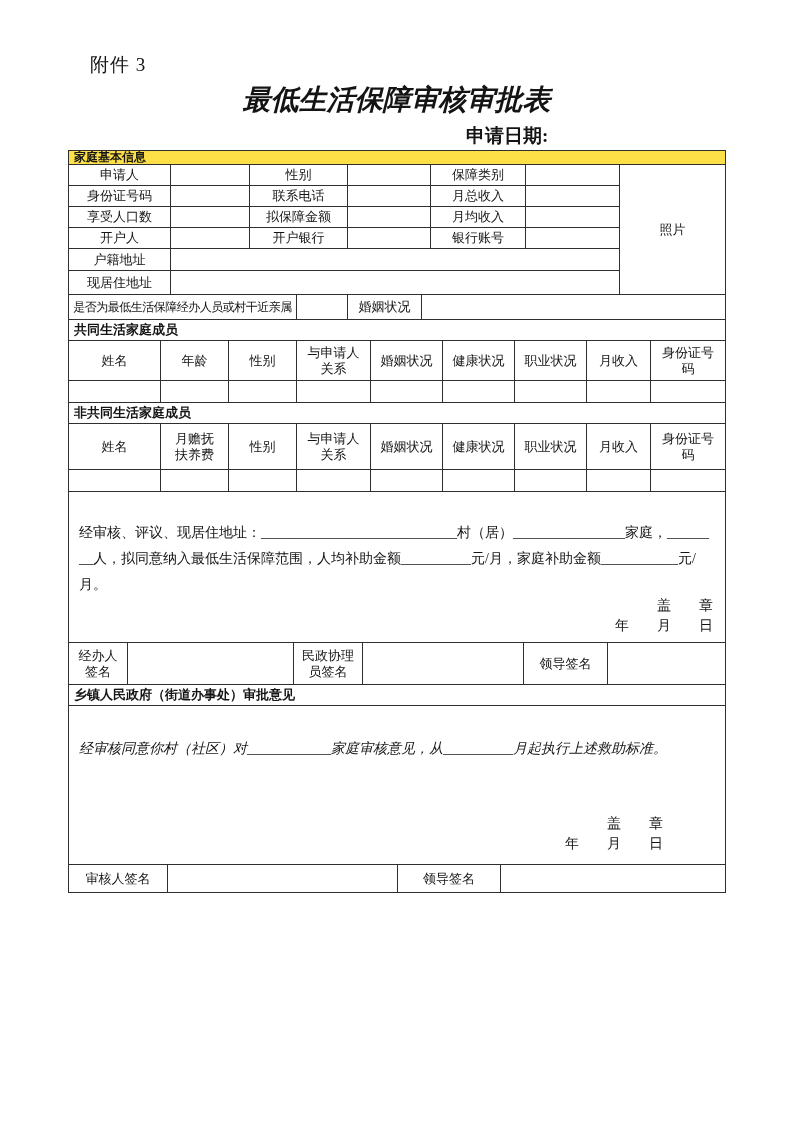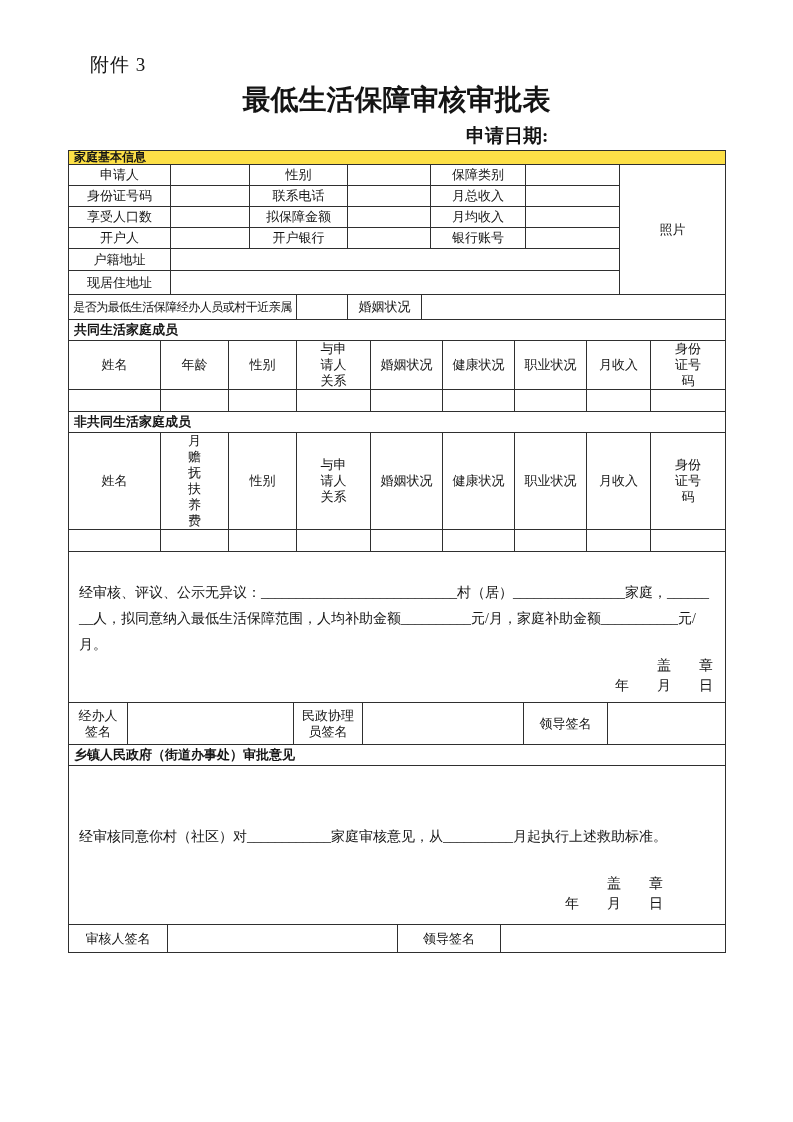--- a/index.html
+++ b/index.html
@@ -11,20 +11,21 @@
   }
   .content { margin-left:68px; width:657px; }
   .attachment {
     padding-top:52px; margin-left:22px;
     font-size:19px; letter-spacing:1px;
   }
   .title {
     margin:5px 0 0 0; text-align:center;
     font-size:28px; font-weight:bold; line-height:34px;
     font-family:"Liberation Sans","DejaVu Sans",sans-serif;
+    font-style:italic;
   }
   .date-line {
     margin:7px 0 3px 398px;
     font-size:19px; font-weight:bold; line-height:24px;
   }
   table {
     border-collapse:collapse; table-layout:fixed;
     width:657px; margin-top:-1px;
   }
   td {
@@ -36,31 +37,31 @@
   tr.band td {
     text-align:left; font-weight:bold; padding-left:5px;
     height:20px; font-size:13px;
     font-family:"Liberation Sans","DejaVu Sans",sans-serif;
   }
   tr.band.gray td { background:#fde047; height:13px; font-size:12px; line-height:13px; }
   tr.h21 { height:21px;margin-top:32px; } tr.h22 { height:22px; } tr.h24 { height:24px;padding-left:32px; }
   tr.h25 { height:25px; } tr.h28 { height:28px; } tr.h40 { height:40px; }
   tr.h42 { height:42px; } tr.h46 { height:46px; }
   td.qsmall { font-size:12px; letter-spacing:-0.5px; white-space:nowrap; }
-  td.wrapnarrow { padding:0 22px; }
+  td.wrapnarrow { padding:0 9px; }
   td.bigcell {
     height:150px; vertical-align:top; text-align:left;
     position:relative; padding:0;
   }
   td.bigcell2 { height:158px; }
   .statement {
     margin:28px 10px 0 10px;
     font-size:14px; line-height:26px; text-align:left;
   }
-  .statement.late { margin-top:58px; }
+  .statement.late { margin-top:30px;font-style:italic; }
   .stamp {
     position:absolute; right:12px; bottom:6px;
     text-align:right; font-size:14px; line-height:20px;
   }
   .stamp.inset { right:62px; bottom:10px; }
   .footer {
     margin:24px 0 0 35px; font-size:16px; letter-spacing:1px;
   }
 </style>
 </head>
@@ -234,21 +235,21 @@
       <col style="width:59px">
         <col style="width:166px">
         <col style="width:69px">
       <col style="width:161px">
         <col style="width:84px">
         <col style="width:118px">
     </colgroup>
     <tbody>
     <tr>
       <td colspan="6" class="bigcell">
-        <div class="statement">经审核、评议、公示无异议：____________________________村（居）________________家庭，________人，拟同意纳入最低生活保障范围，人均补助金额__________元/月，家庭补助金额___________元/月。</div>
+        <div class="statement">经审核、评议、现居住地址：____________________________村（居）________________家庭，________人，拟同意纳入最低生活保障范围，人均补助金额__________元/月，家庭补助金额___________元/月。</div>
         <div class="stamp">
           <div>盖　　章</div>
           <div>年　　月　　日</div>
         </div>
       </td>
     </tr>
     <tr class="h42">
       <td>经办人签名</td>
       <td></td>
       <td>民政协理员签名</td>

